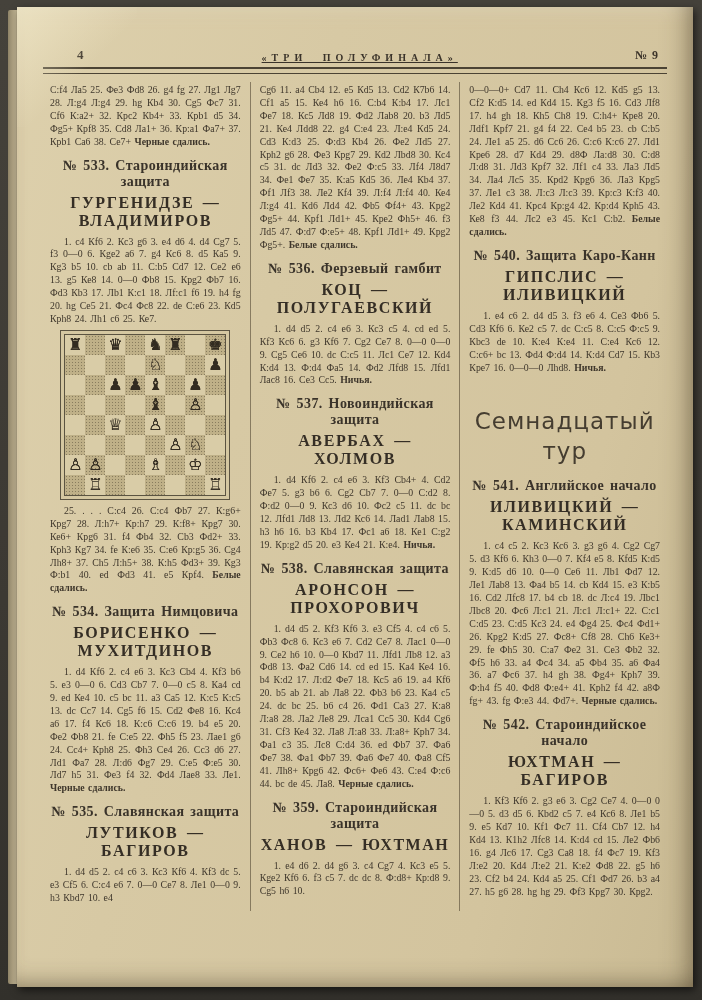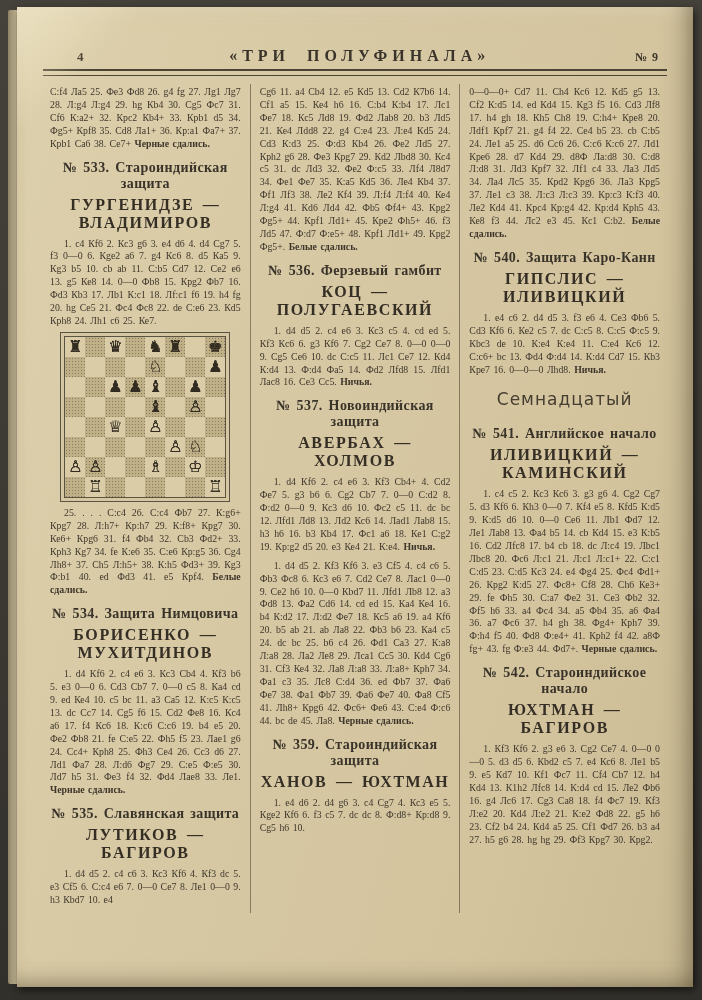--- a/index.html
+++ b/index.html
@@ -28,21 +28,21 @@
     background:linear-gradient(135deg,rgba(240,231,200,.75) 0%,rgba(240,231,200,0) 55%);
     pointer-events:none;
   }
   
   .header{
     display:flex;align-items:flex-end;justify-content:space-between;
     padding:40px 34px 3px 60px;
     font-family:"Liberation Serif",serif;
   }
   .pageno{font-weight:700;font-size:13px;letter-spacing:1px;}
-  .journal{font-weight:700;font-size:16px;letter-spacing:5px;word-spacing:8px;color:#3a332a;}
+  .journal{font-weight:700;font-size:10px;letter-spacing:5px;word-spacing:8px;color:#3a332a;text-decoration:underline;}
   .issue{font-weight:700;font-size:12px;letter-spacing:1px;}
   .rule{
     margin:1px 26px 0 26px;height:4px;
     border-top:2px solid #4b4334;border-bottom:1px solid #4b4334;
   }
   
   .columns{
     display:flex;align-items:stretch;
     padding:8px 24px 0 24px;
   }
@@ -57,23 +57,23 @@
     word-spacing:1px;
   }
   .moves.indent{text-indent:14px;}
   .result{font-weight:700;}
   
   .section{text-align:center;margin:9px 0 6px 0;}
   .opening{font-weight:700;font-size:14px;letter-spacing:.4px;word-spacing:2px;color:#3a332a;}
   .players{font-weight:700;font-size:16px;letter-spacing:1.6px;word-spacing:3px;margin-top:4px;color:#352e25;}
   
   .round-heading{
-    text-align:center;margin:8px 0 12px 0;
+    text-align:center;margin:32px 0 12px 0;
     font-family:"DejaVu Sans","Liberation Sans",sans-serif;
-    font-size:17px;line-height:30px;letter-spacing:1px;
+    font-size:23px;line-height:30px;letter-spacing:1px;
     color:#453d30;
   }
   
   .diagram-wrap{display:flex;justify-content:center;margin:8px 0 9px 0;}
   .board{
     display:grid;
     grid-template-columns:repeat(8,20px);
     grid-template-rows:repeat(8,20px);
     border:1px solid #5b5341;
     box-shadow:0 0 0 3px #d5c7a1,0 0 0 4px #5b5341;
@@ -246,36 +246,41 @@
         <div class="section">
           <div class="opening">№ 536. Ферзевый гамбит</div>
           <div class="players">КОЦ — ПОЛУГАЕВСКИЙ</div>
         </div>
         <p class="moves indent"><span>1. d4 d5 2. с4 е6 3. Кс3 с5 4. cd ed 5. Кf3 Кс6 6. g3 Кf6 7. Сg2 Се7 8. 0—0 0—0 9. Сg5 Се6 10. dc С:с5 11. Лс1 Се7 12. Кd4 К:d4 13. Ф:d4 Фа5 14. Фd2 Лfd8 15. Лfd1 Лас8 16. Се3 Сс5.</span> <span class="result">Ничья.</span></p>
         <div class="section">
           <div class="opening">№ 537. Новоиндийская защита</div>
           <div class="players">АВЕРБАХ — ХОЛМОВ</div>
         </div>
         <p class="moves indent"><span>1. d4 Кf6 2. с4 е6 3. Кf3 Сb4+ 4. Сd2 Фе7 5. g3 b6 6. Сg2 Сb7 7. 0—0 С:d2 8. Ф:d2 0—0 9. Кс3 d6 10. Фс2 с5 11. dc bc 12. Лfd1 Лd8 13. Лd2 Кс6 14. Лаd1 Лаb8 15. h3 h6 16. b3 Кb4 17. Фс1 а6 18. Ке1 С:g2 19. Кр:g2 d5 20. е3 Ке4 21. К:е4.</span> <span class="result">Ничья.</span></p>
+        <div class="section">
+          <div class="opening">№ 538. Славянская защита</div>
+          <div class="players">АРОНСОН — ПРОХОРОВИЧ</div>
+        </div>
         <p class="moves indent"><span>1. d4 d5 2. Кf3 Кf6 3. е3 Сf5 4. с4 с6 5. Фb3 Фс8 6. Кс3 е6 7. Сd2 Се7 8. Лас1 0—0 9. Се2 h6 10. 0—0 Кbd7 11. Лfd1 Лb8 12. а3 Фd8 13. Фа2 Сd6 14. cd ed 15. Ка4 Ке4 16. b4 К:d2 17. Л:d2 Фе7 18. Кс5 а6 19. а4 Кf6 20. b5 ab 21. ab Ла8 22. Фb3 b6 23. Ка4 с5 24. dc bc 25. b6 с4 26. Фd1 Са3 27. К:а8 Л:а8 28. Ла2 Ле8 29. Лса1 Сс5 30. Кd4 Сg6 31. Сf3 Ке4 32. Ла8 Л:а8 33. Л:а8+ Крh7 34. Фа1 с3 35. Лс8 С:d4 36. ed Фb7 37. Фа6 Фе7 38. Фа1 Фb7 39. Фа6 Фе7 40. Фа8 Сf5 41. Лh8+ Крg6 42. Фс6+ Фе6 43. С:е4 Ф:с6 44. bc de 45. Ла8.</span> <span class="result">Черные сдались.</span></p>
         <div class="section">
           <div class="opening">№ 359. Староиндийская защита</div>
           <div class="players">ХАНОВ — ЮХТМАН</div>
         </div>
         <p class="moves indent"><span>1. е4 d6 2. d4 g6 3. с4 Сg7 4. Кс3 е5 5. Кge2 Кf6 6. f3 с5 7. dc dc 8. Ф:d8+ Кр:d8 9. Сg5 h6 10.</span></p>
       </div>
       <div class="column">
         <p class="moves"><span>0—0—0+ Сd7 11. Сh4 Кс6 12. Кd5 g5 13. Сf2 К:d5 14. ed Кd4 15. Кg3 f5 16. Сd3 Лf8 17. h4 gh 18. Кh5 Сh8 19. С:h4+ Кре8 20. Лdf1 Крf7 21. g4 f4 22. Се4 b5 23. cb С:b5 24. Ле1 а5 25. d6 Сс6 26. С:с6 К:с6 27. Лd1 Кре6 28. d7 Кd4 29. d8Ф Ла:d8 30. С:d8 Л:d8 31. Лd3 Крf7 32. Лf1 с4 33. Ла3 Лd5 34. Ла4 Лс5 35. Крd2 Крg6 36. Ла3 Крg5 37. Ле1 с3 38. Л:с3 Л:с3 39. Кр:с3 К:f3 40. Ле2 Кd4 41. Крс4 Кр:g4 42. Кр:d4 Крh5 43. Ке8 f3 44. Лс2 е3 45. Кс1 С:b2.</span> <span class="result">Белые сдались.</span></p>
         <div class="section">
           <div class="opening">№ 540. Защита Каро-Канн</div>
           <div class="players">ГИПСЛИС — ИЛИВИЦКИЙ</div>
         </div>
         <p class="moves indent"><span>1. е4 с6 2. d4 d5 3. f3 е6 4. Се3 Фb6 5. Сd3 Кf6 6. Ке2 с5 7. dc С:с5 8. С:с5 Ф:с5 9. Кbс3 de 10. К:е4 К:е4 11. С:е4 Кс6 12. С:с6+ bс 13. Фd4 Ф:d4 14. К:d4 Сd7 15. Кb3 Кре7 16. 0—0—0 Лhd8.</span> <span class="result">Ничья.</span></p>
         <div class="round-heading">
           <div>Семнадцатый</div>
+          <div>тур</div>
         </div>
         <div class="section">
           <div class="opening">№ 541. Английское начало</div>
           <div class="players">ИЛИВИЦКИЙ — КАМИНСКИЙ</div>
         </div>
         <p class="moves indent"><span>1. с4 с5 2. Кс3 Кс6 3. g3 g6 4. Сg2 Сg7 5. d3 Кf6 6. Кh3 0—0 7. Кf4 е5 8. Кfd5 К:d5 9. К:d5 d6 10. 0—0 Се6 11. Лb1 Фd7 12. Ле1 Лаb8 13. Фа4 b5 14. cb Кd4 15. е3 К:b5 16. Сd2 Лfс8 17. b4 cb 18. dc Л:с4 19. Лbс1 Лbс8 20. Фс6 Л:с1 21. Л:с1 Л:с1+ 22. С:с1 С:d5 23. С:d5 Кс3 24. е4 Фg4 25. Фс4 Фd1+ 26. Крg2 К:d5 27. Фс8+ Сf8 28. Сh6 Ке3+ 29. fe Фh5 30. С:а7 Фе2 31. Се3 Фb2 32. Фf5 h6 33. а4 Фс4 34. а5 Фb4 35. а6 Фа4 36. а7 Фс6 37. h4 gh 38. Фg4+ Крh7 39. Ф:h4 f5 40. Фd8 Ф:е4+ 41. Крh2 f4 42. а8Ф fg+ 43. fg Ф:е3 44. Фd7+.</span> <span class="result">Черные сдались.</span></p>
         <div class="section">
           <div class="opening">№ 542. Староиндийское начало</div>
           <div class="players">ЮХТМАН — БАГИРОВ</div>
         </div>

